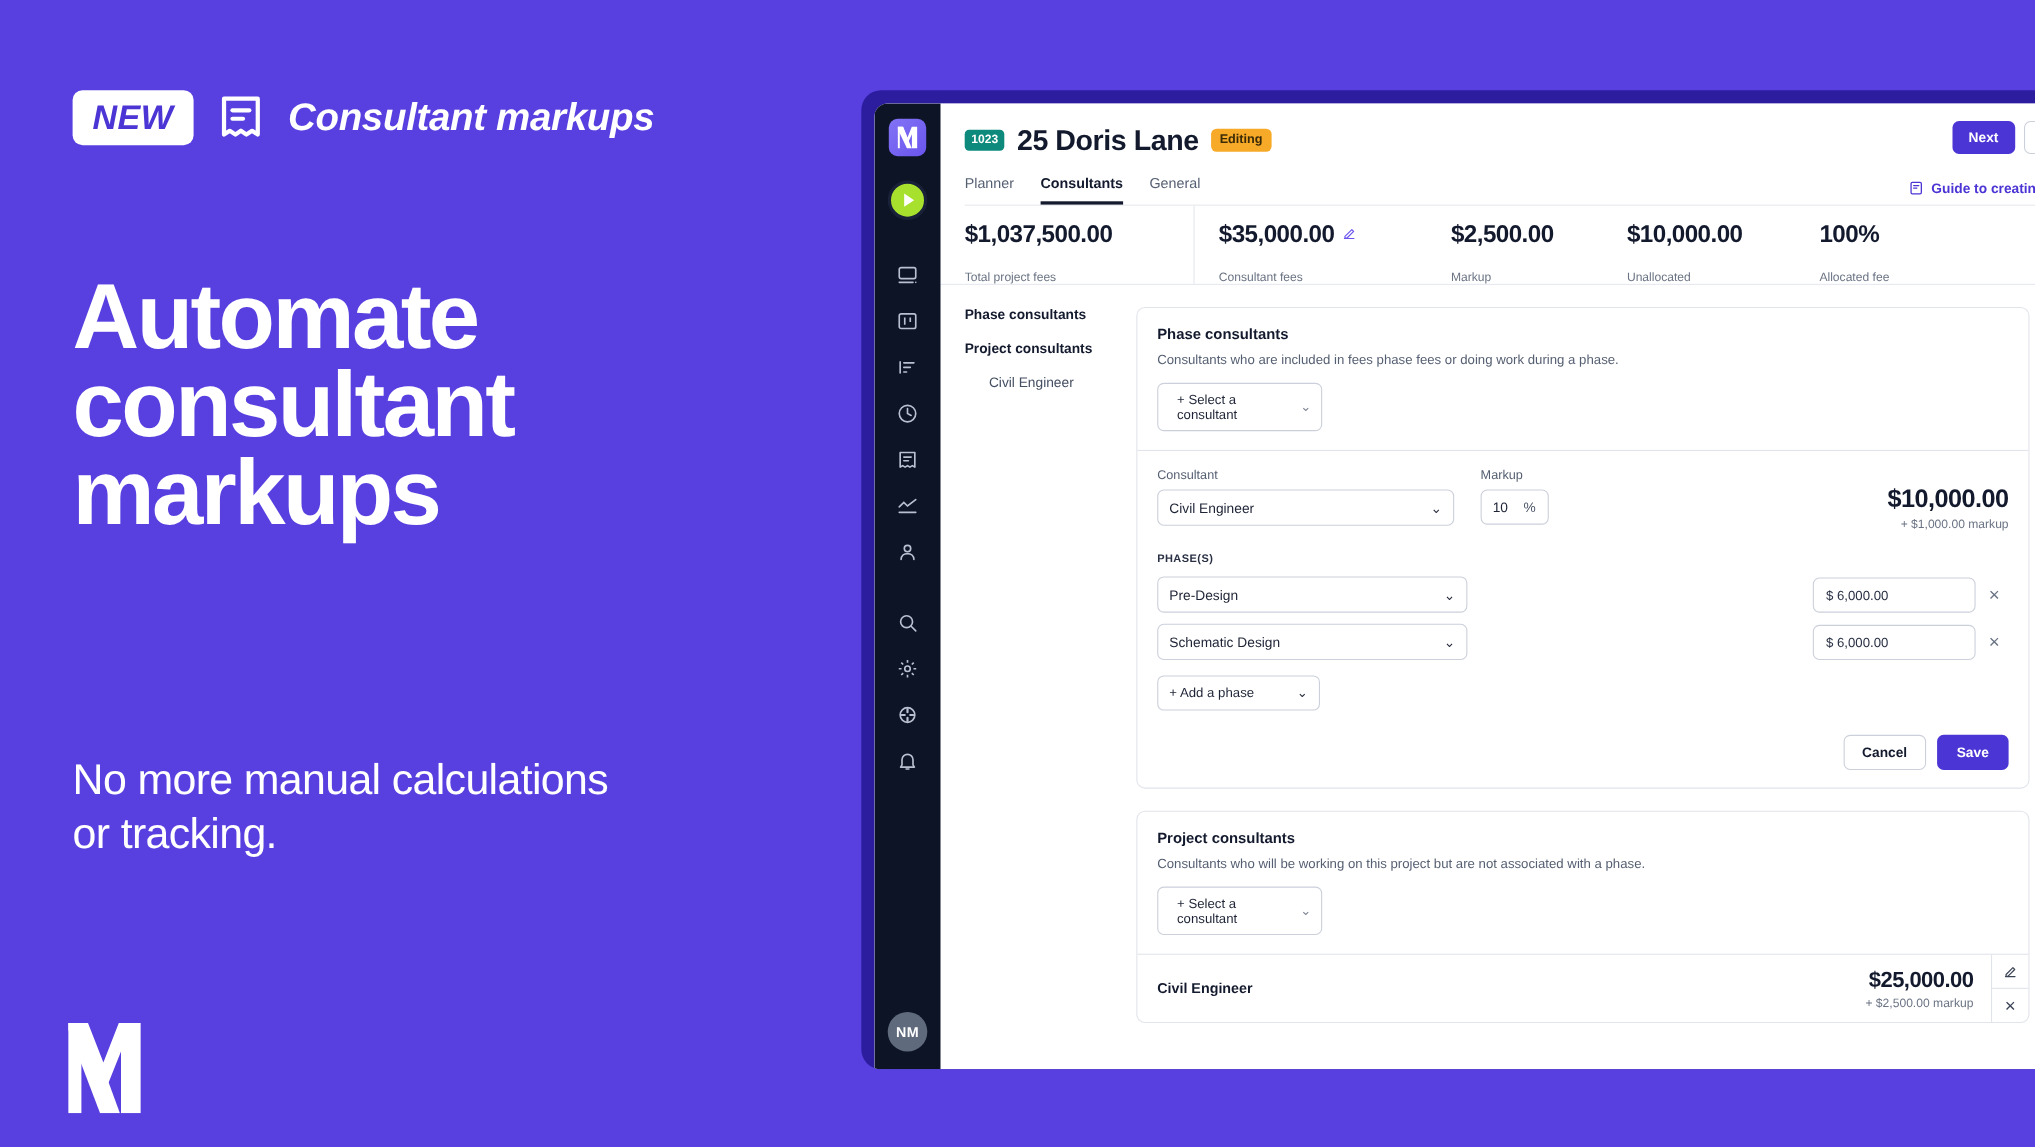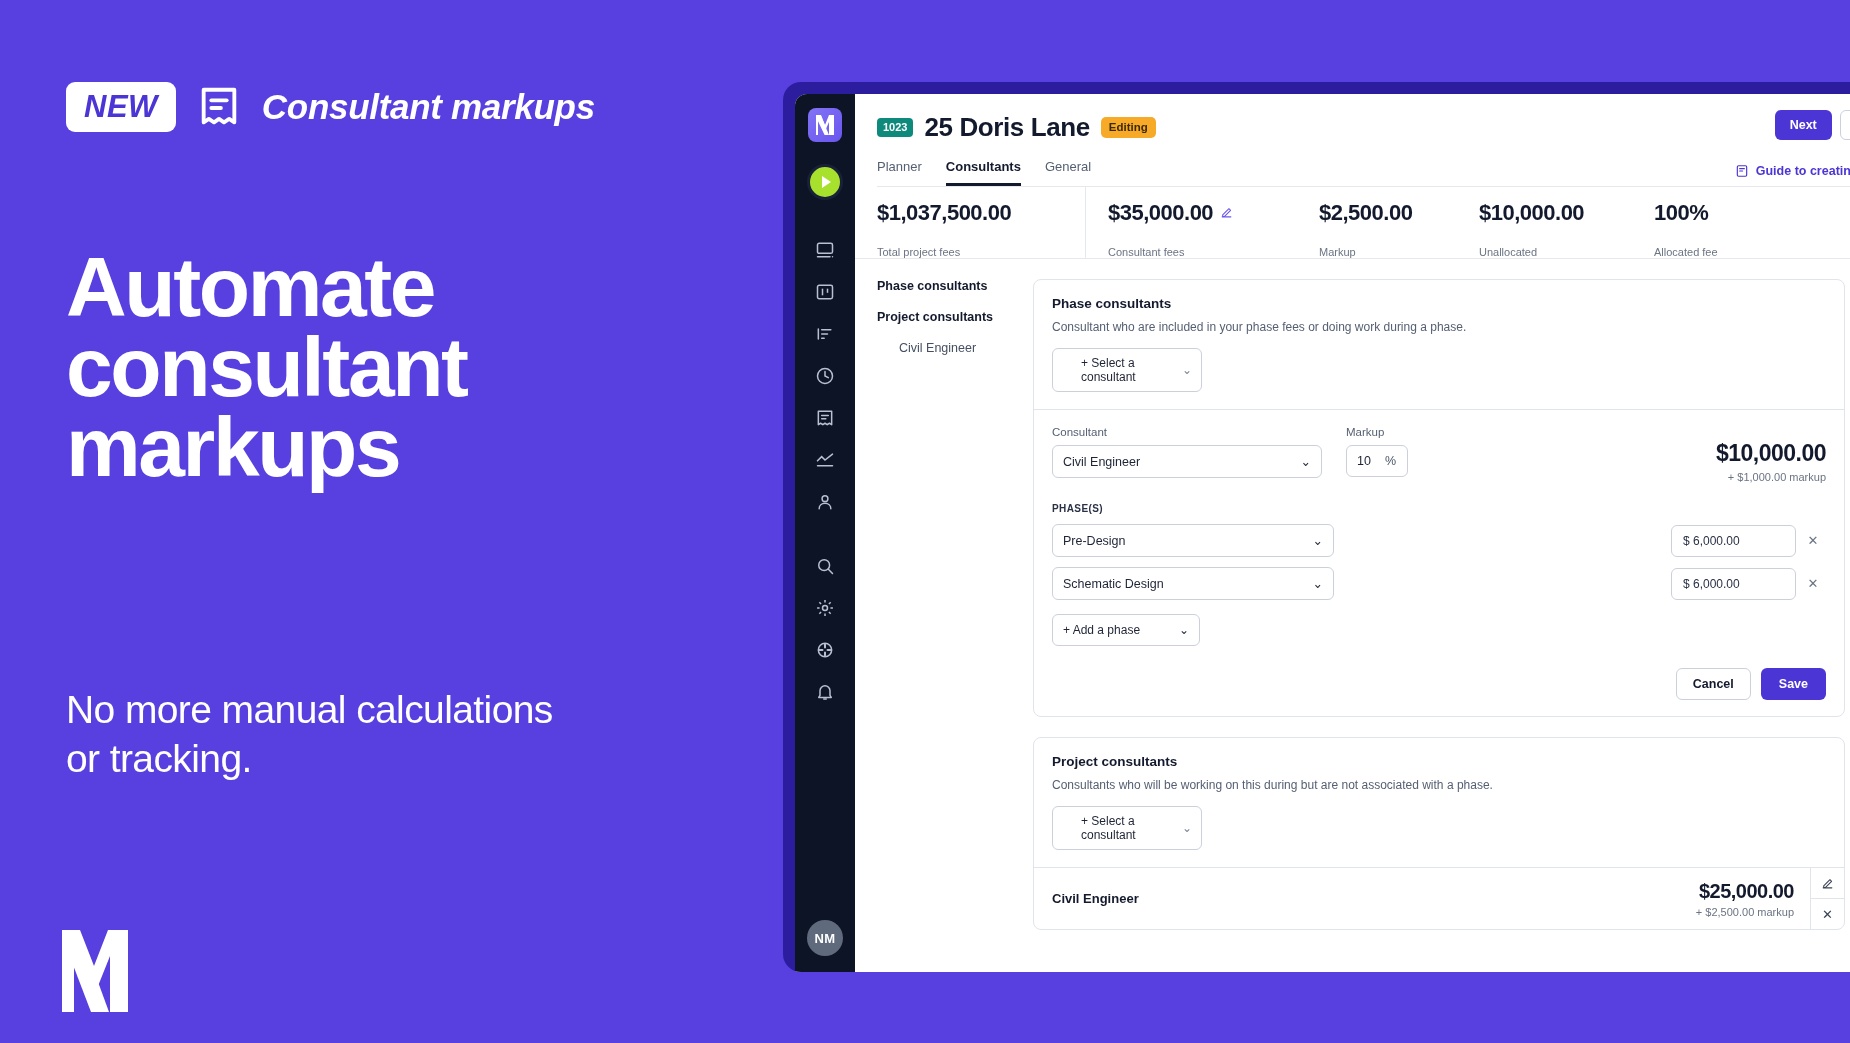--- a/index.html
+++ b/index.html
@@ -166,21 +166,21 @@
     border: 1px solid #e1e4ea; border-radius: 8px; background: #ffffff;
     margin-bottom: 20px;
   }
   .card-head { padding: 16px 18px 17px; }
   .card-title { font-size: 13.5px; font-weight: bold; color: #141a2e; }
   .card-desc { font-size: 12px; color: #555f72; margin-top: 9px; }
 
   .select {
     display: inline-flex; align-items: center; justify-content: space-between;
     border: 1px solid #ccd0da; border-radius: 6px; background: #ffffff;
-    font-size: 12px; color: #1e2436; padding: 7px 9px 7px 28px;
+    font-size: 12px; color: #1e2436; padding: 7px 9px 7px 17px;
     cursor: pointer; min-height: 30px;
   }
   .select .chev { margin-left: 14px; color: #7c8496; }
   .select-consultant { margin-top: 14px; width: 150px; }
 
   .card-rule { height: 1px; background: #e1e4ea; }
 
   .edit-zone { padding: 16px 18px 16px; position: relative; }
   .field-row { display: flex; align-items: flex-start; }
   .field { display: flex; flex-direction: column; }
@@ -208,21 +208,21 @@
   }
   .phase-row { display: flex; align-items: center; margin-bottom: 10px; }
   .phase-select {
     width: 282px;
     display: flex; align-items: center; justify-content: space-between;
     border: 1px solid #ccd0da; border-radius: 6px; padding: 8px 10px;
     font-size: 12.5px; color: #1e2436; background: #ffffff; cursor: pointer;
   }
   .phase-amt {
     margin-left: auto;
-    width: 125px; border: 1px solid #ccd0da; border-radius: 6px;
+    width: 148px; border: 1px solid #ccd0da; border-radius: 6px;
     padding: 8px 11px; font-size: 12px; color: #2a3145; background: #ffffff;
   }
   .row-x {
     width: 26px; text-align: center; color: #6b7484; font-size: 13px; cursor: pointer;
     margin-left: 4px;
   }
   .add-phase {
     display: inline-flex; align-items: center; justify-content: space-between;
     width: 148px; border: 1px solid #ccd0da; border-radius: 6px;
     padding: 8px 10px; font-size: 12px; color: #1e2436; background: #ffffff;
@@ -464,21 +464,21 @@
         <div class="outline-item">Phase consultants</div>
         <div class="outline-item">Project consultants</div>
         <div class="outline-sub">Civil Engineer</div>
       </div>
 
       <div class="panels">
 
         <div class="card">
           <div class="card-head">
             <div class="card-title">Phase consultants</div>
-            <div class="card-desc">Consultant who are included in your phase fees or doing work during a phase.</div>
+            <div class="card-desc">Consultants who are included in fees phase fees or doing work during a phase.</div>
             <div class="select select-consultant">
               <span>+ Select a consultant</span>
               <span class="chev">⌄</span>
             </div>
           </div>
 
           <div class="card-rule"></div>
 
           <div class="edit-zone">
             <div class="field-row">
@@ -532,21 +532,21 @@
             <div class="edit-actions">
               <button class="btn-cancel">Cancel</button>
               <button class="btn-save">Save</button>
             </div>
           </div>
         </div>
 
         <div class="card">
           <div class="card-head">
             <div class="card-title">Project consultants</div>
-            <div class="card-desc">Consultants who will be working on this during but are not associated with a phase.</div>
+            <div class="card-desc">Consultants who will be working on this project but are not associated with a phase.</div>
             <div class="select select-consultant">
               <span>+ Select a consultant</span>
               <span class="chev">⌄</span>
             </div>
           </div>
 
           <div class="consultant-row">
             <div class="cr-name">Civil Engineer</div>
             <div class="cr-amount">
               <div class="big">$25,000.00</div>

